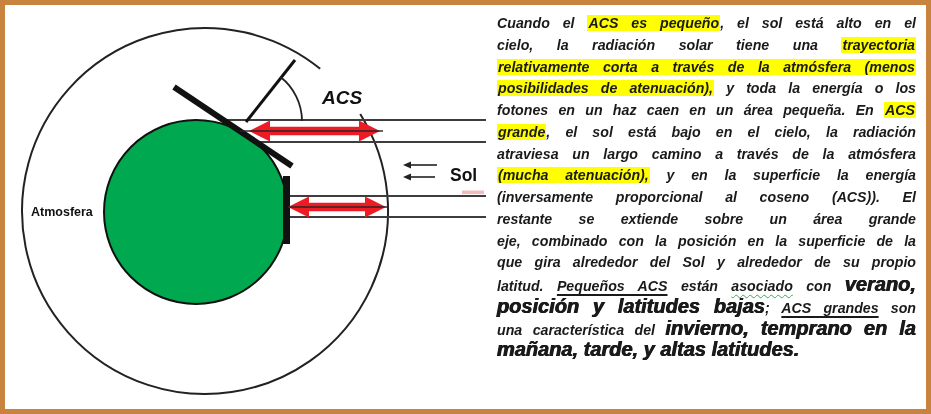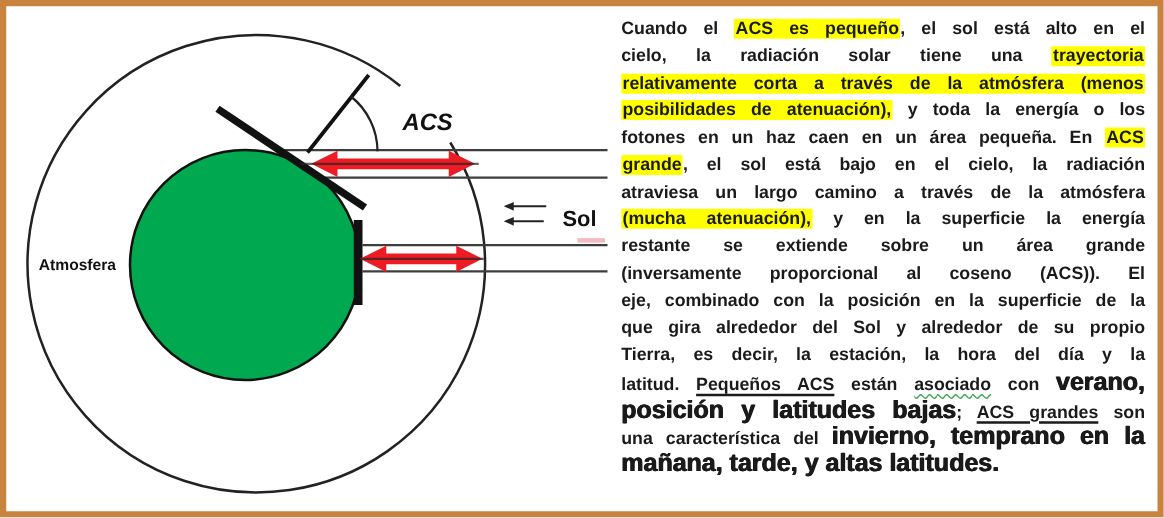--- a/index.html
+++ b/index.html
@@ -20,20 +20,21 @@
     line-height:21.75px;
     letter-spacing:0px;
   }
   .tl{
     text-align:justify;
     text-align-last:justify;
     text-justify:inter-word;
     height:21.75px;
     overflow:visible;
     white-space:normal;
+    font-style:italic;
   }
   .tl.last{text-align-last:left;}
   .seg-h{background:#ffff00;padding:0 1px;}
   .seg-u{text-decoration:underline;text-decoration-thickness:1.5px;text-underline-offset:2.5px;margin-top:36px;}
   .seg-q{text-decoration:underline wavy #3faa52;text-decoration-thickness:1px;text-underline-offset:3px;}
   .seg-b{font-size:20px;text-shadow:0.4px 0 0 currentColor,-0.4px 0 0 currentColor;}
   .dlabel{fill:#111;font-family:"Liberation Sans",sans-serif;font-weight:bold;}
 </style>
 </head>
 <body>
@@ -82,24 +83,23 @@
 
   <div class="text-panel" id="text-panel">
       <div class="tl"><span>Cuando el </span><span class="seg-h">ACS es pequeño</span><span>, el sol está alto en el</span></div>
       <div class="tl"><span>cielo, la radiación solar tiene una </span><span class="seg-h">trayectoria</span></div>
       <div class="tl"><span class="seg-h">relativamente corta a través de la atmósfera (menos</span></div>
       <div class="tl"><span class="seg-h">posibilidades de atenuación),</span><span> y toda la energía o los</span></div>
       <div class="tl"><span>fotones en un haz caen en un área pequeña. En </span><span class="seg-h">ACS</span></div>
       <div class="tl"><span class="seg-h">grande</span><span>, el sol está bajo en el cielo, la radiación</span></div>
       <div class="tl"><span>atraviesa un largo camino a través de la atmósfera</span></div>
       <div class="tl"><span class="seg-h">(mucha atenuación),</span><span> y en la superficie la energía</span></div>
+      <div class="tl"><span>(inversamente proporcional al coseno (ACS)). El</span></div>
       <div class="tl"><span>restante se extiende sobre un área grande</span></div>
-      <div class="tl"><span>(inversamente proporcional al coseno (ACS)). El</span></div>
       <div class="tl"><span>eje, combinado con la posición en la superficie de la</span></div>
       <div class="tl"><span>que gira alrededor del Sol y alrededor de su propio</span></div>
-      <div class="tl"><span>Tierra, es decir, la estación, la hora del día y la</span></div>
       <div class="tl"><span>latitud. </span><span class="seg-u">Pequeños ACS</span><span> están </span><span class="seg-q">asociado</span><span> con </span><span class="seg-b">verano,</span></div>
       <div class="tl"><span class="seg-b">posición y latitudes bajas</span><span>; </span><span class="seg-u">ACS grandes</span><span> son</span></div>
       <div class="tl"><span>una característica del </span><span class="seg-b">invierno, temprano en la</span></div>
       <div class="tl last"><span class="seg-b">mañana, tarde, y altas latitudes.</span></div>
     </div>
 
 </div>
 
 </body></html>

